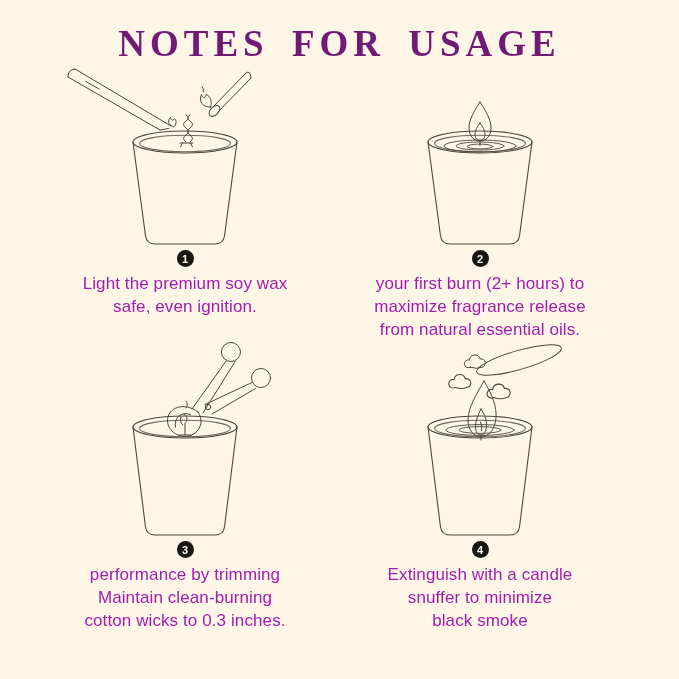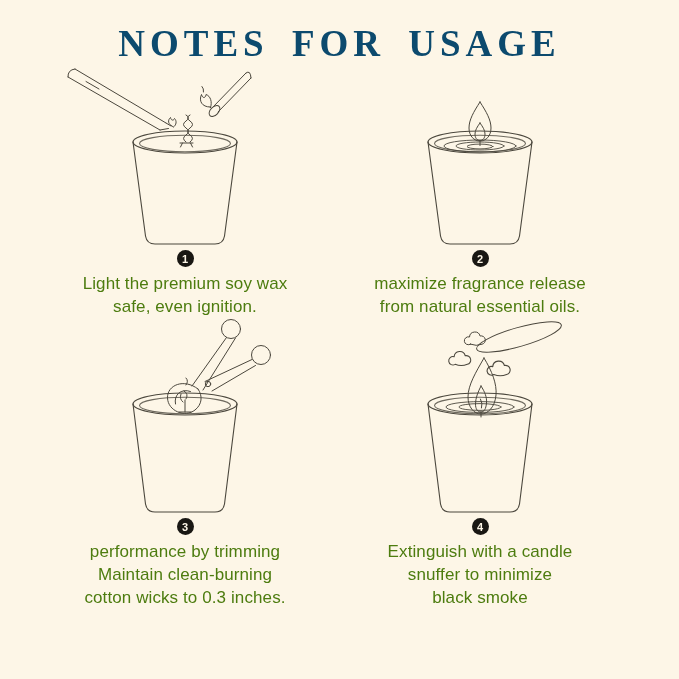--- a/index.html
+++ b/index.html
@@ -15,21 +15,21 @@
     position: relative;
   }
   .title {
     margin-top: 22px;
     text-align: center;
     font-family: "Liberation Serif", serif;
     font-weight: 600;
     font-size: 37px;
     letter-spacing: 5px;
     word-spacing: 9px;
-    color: #0c4a6e;
+    color: #701a75;
     line-height: 44px;
   }
   .grid {
     display: grid;
     grid-template-columns: 290px 290px;
     column-gap: 5px;
     padding-left: 40px;
     margin-top: 0px;
   }
   .step { display: flex; flex-direction: column; align-items: center; }
@@ -42,21 +42,21 @@
     font-size: 11px;
     font-weight: 700;
     display: flex; align-items: center; justify-content: center;
     margin: 2px 0 5px;
   }
   .caption {
     text-align: center;
     font-size: 17px;
     line-height: 23px;
     letter-spacing: 0.1px;
-    color: #4d7c0f;
+    color: #a21caf;
   }
 </style>
 </head>
 <body>
 
 <div class="page">
 
   <h1 class="title">NOTES FOR USAGE</h1>
 
   <div class="grid">
@@ -106,20 +106,21 @@
           <ellipse cx="145" cy="80.5" rx="13" ry="2.4"></ellipse>
         </g>
         <g stroke-width="1">
           <path d="M145 36 C151.5 46 156 54 156 62 C156 70 151 75 145 75 C139 75 134 70 134 62 C134 54 138.5 46 145 36 Z"></path>
           <path d="M145 57 C148 61 150 64.5 150 68 C150 72 148 74.5 145 74.5 C142 74.5 140 72 140 68 C140 64.5 142 61 145 57 Z"></path>
           <path d="M145 75 L145 79.5"></path>
         </g>
       </svg>
       <span class="badge">2</span>
       <div class="caption">
+        <div>your first burn (2+ hours) to</div>
         <div>maximize fragrance release</div>
         <div>from natural essential oils.</div>
       </div>
     </section>
 
     <section class="step">
       <svg width="290" height="198" viewBox="0 0 290 198" fill="none" stroke="#4B473D" stroke-width="1.1" stroke-linecap="round" stroke-linejoin="round">
         <g>
           <path d="M93 86 L105.5 186 Q106.8 194 115 194 L175 194 Q183.2 194 184.5 186 L197 86"></path>
           <ellipse cx="145" cy="86" rx="52" ry="11"></ellipse>

